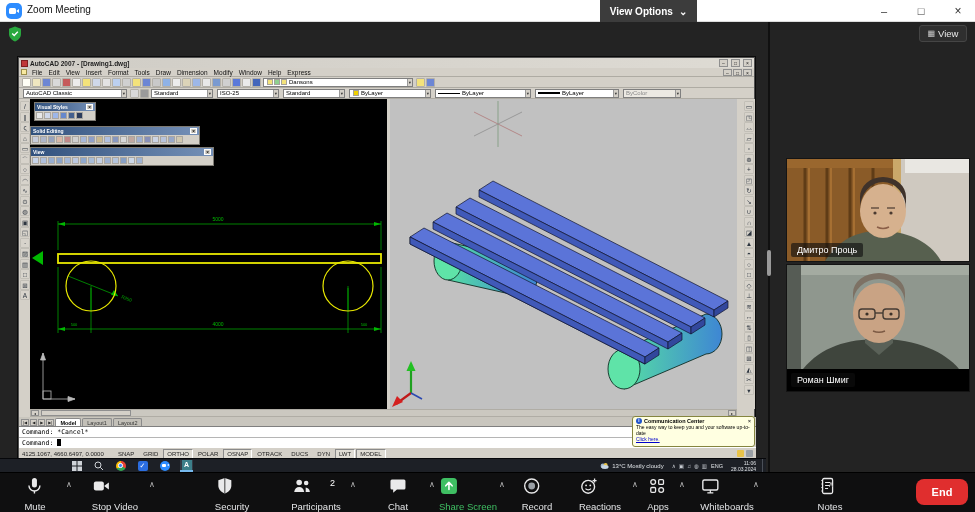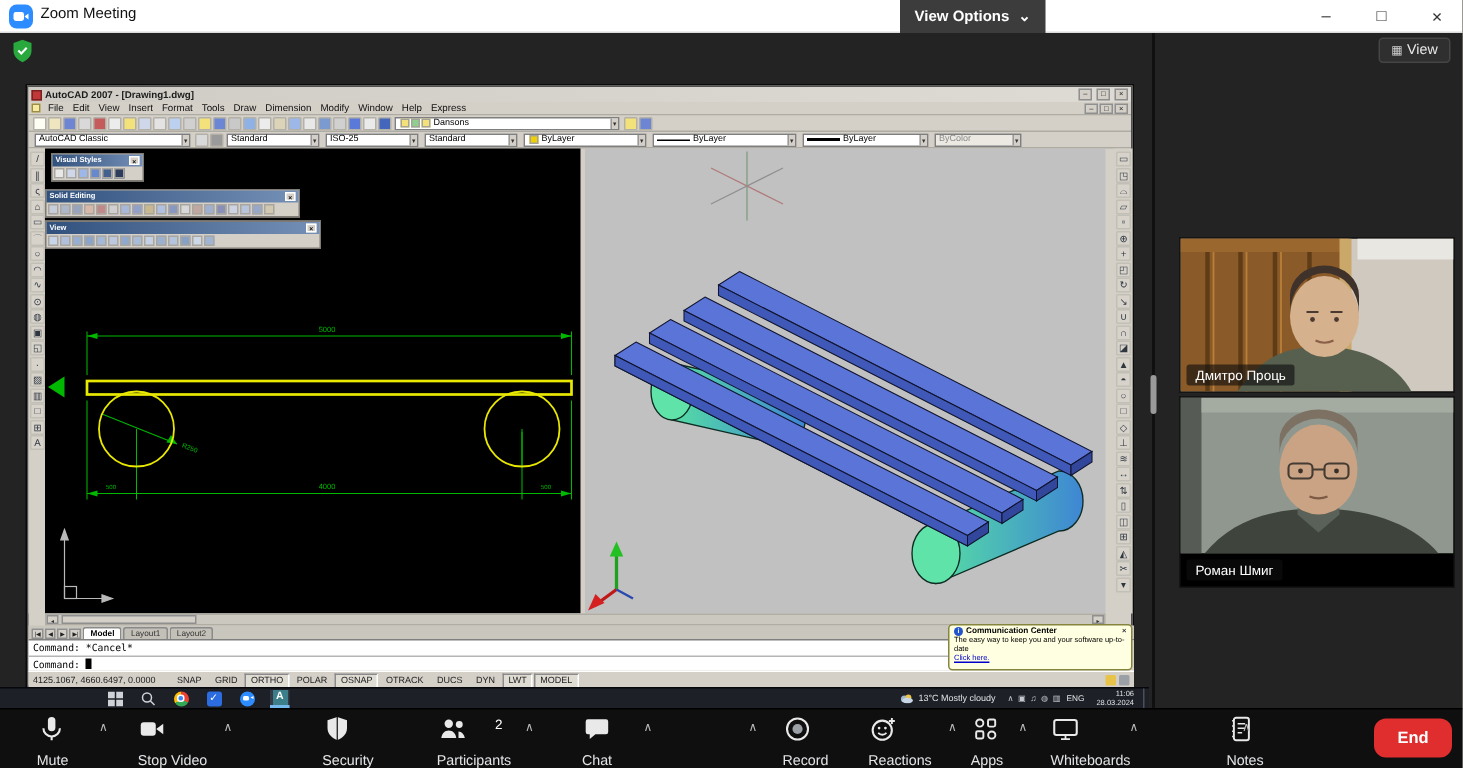--- a/index.html
+++ b/index.html
@@ -692,20 +692,27 @@
   <span class="chev" style="left:350px">∧</span>
 
   <div class="citem" style="left:398px">
     <svg width="20" height="20" viewBox="0 0 20 20">
         <path d="M4 3.5h12A1.5 1.5 0 0 1 17.5 5v7a1.5 1.5 0 0 1-1.5 1.5H9l-3.8 3.2v-3.2H4A1.5 1.5 0 0 1 2.5 12V5A1.5 1.5 0 0 1 4 3.5z" fill="#e9e9ea"></path>
       </svg>
     <span class="lbl">Chat</span>
   </div>
   <span class="chev" style="left:429px">∧</span>
 
+  <div class="citem green" style="left:468px">
+    <svg width="20" height="20" viewBox="0 0 20 20">
+        <rect x="2" y="2" width="16" height="16" rx="3.5" fill="#3fbf63"></rect>
+        <path d="M10 13.5V7m-3.2 2.8L10 6.4l3.2 3.4" stroke="#fff" stroke-width="1.6" fill="none" stroke-linecap="round" stroke-linejoin="round"></path>
+      </svg>
+    <span class="lbl">Share Screen</span>
+  </div>
   <span class="chev" style="left:499px">∧</span>
 
   <div class="citem" style="left:537px">
     <svg width="20" height="20" viewBox="0 0 20 20">
         <circle cx="10" cy="10" r="7" stroke="#e9e9ea" stroke-width="1.4" fill="none"></circle>
         <circle cx="10" cy="10" r="3.4" fill="#9aa0a6"></circle>
       </svg>
     <span class="lbl">Record</span>
   </div>
 

